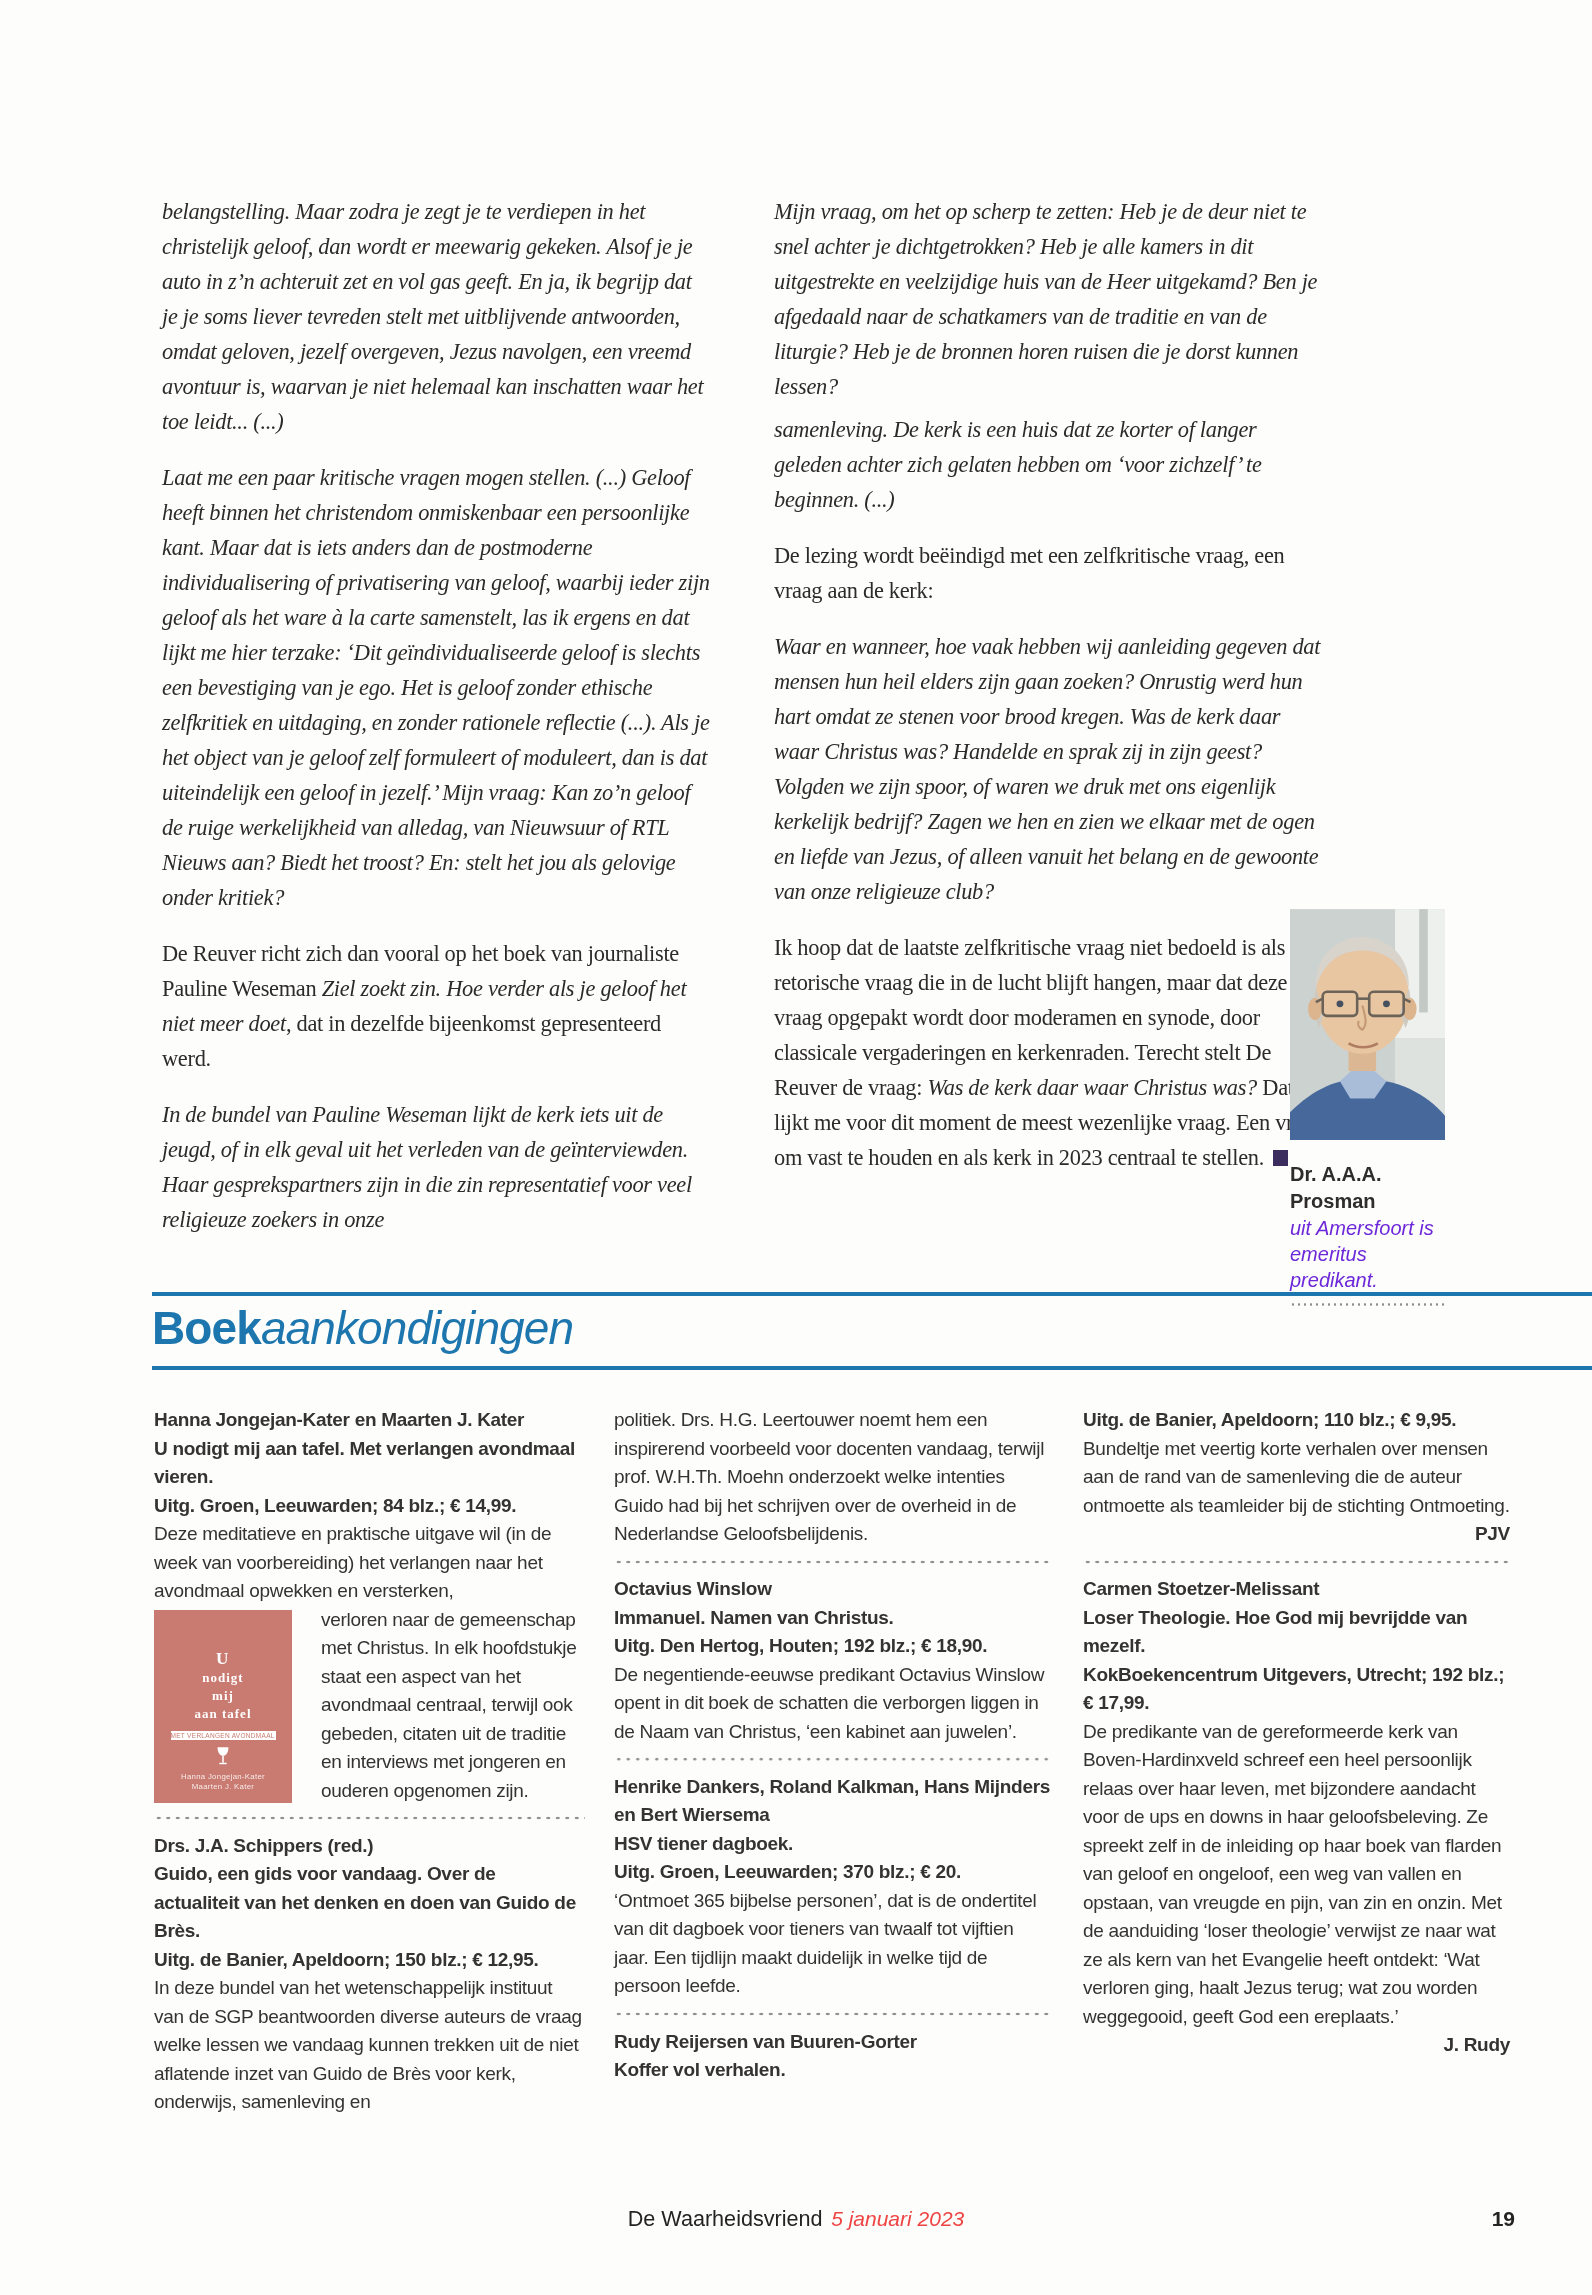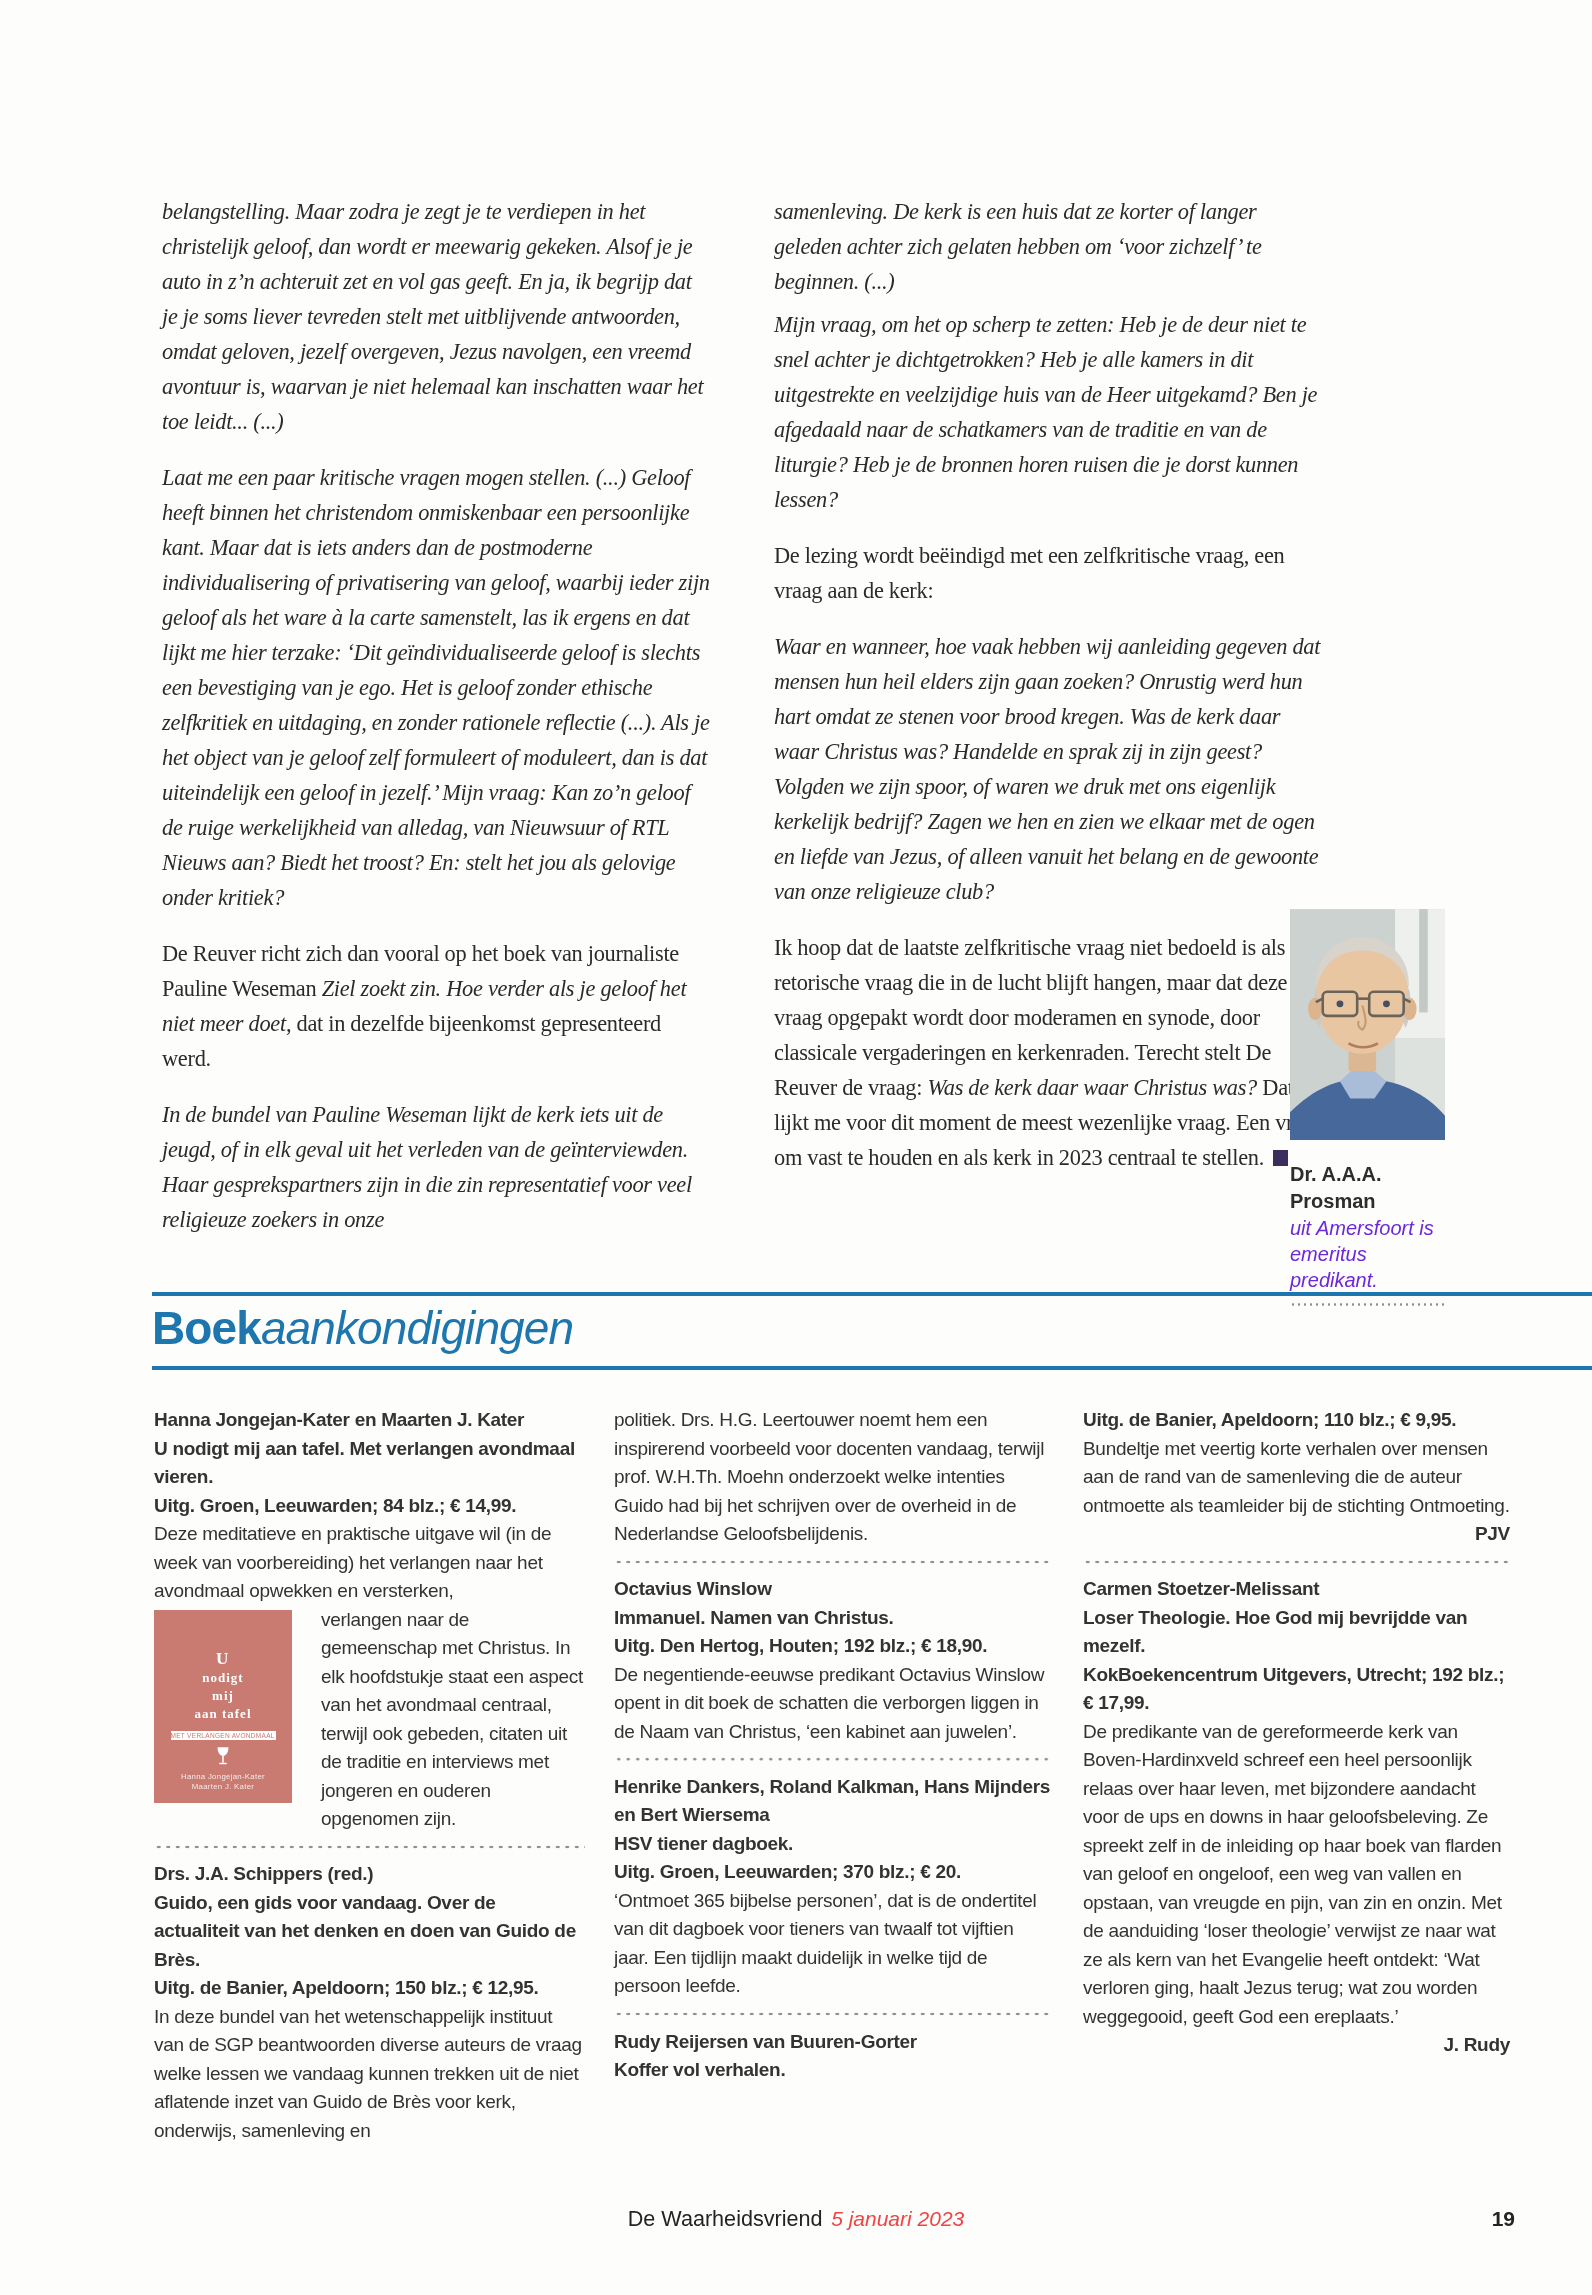--- a/index.html
+++ b/index.html
@@ -101,22 +101,22 @@
 
 <div class="page">
 
   <div class="acol acol-left">
       <p class="italic"><span>belangstelling. Maar zodra je zegt je te verdiepen in het christelijk geloof, dan wordt er meewarig gekeken. Alsof je je auto in z’n achteruit zet en vol gas geeft. En ja, ik begrijp dat je je soms liever tevreden stelt met uitblijvende antwoorden, omdat geloven, jezelf overgeven, Jezus navolgen, een vreemd avontuur is, waarvan je niet helemaal kan inschatten waar het toe leidt... (...)</span></p>
       <p class="italic gap"><span>Laat me een paar kritische vragen mogen stellen. (...) Geloof heeft binnen het christendom onmiskenbaar een persoonlijke kant. Maar dat is iets anders dan de postmoderne individualisering of privatisering van geloof, waarbij ieder zijn geloof als het ware à la carte samenstelt, las ik ergens en dat lijkt me hier terzake: ‘Dit geïndividualiseerde geloof is slechts een bevestiging van je ego. Het is geloof zonder ethische zelfkritiek en uitdaging, en zonder rationele reflectie (...). Als je het object van je geloof zelf formuleert of moduleert, dan is dat uiteindelijk een geloof in jezelf.’ Mijn vraag: Kan zo’n geloof de ruige werkelijkheid van alledag, van Nieuwsuur of RTL Nieuws aan? Biedt het troost? En: stelt het jou als gelovige onder kritiek?</span></p>
       <p class="roman gap"><span>De Reuver richt zich dan vooral op het boek van journaliste Pauline Weseman </span><span class="inline-ital">Ziel zoekt zin. Hoe verder als je geloof het niet meer doet</span><span>, dat in dezelfde bijeenkomst gepresenteerd werd.</span></p>
       <p class="italic gap"><span>In de bundel van Pauline Weseman lijkt de kerk iets uit de jeugd, of in elk geval uit het verleden van de geïnterviewden. Haar gesprekspartners zijn in die zin representatief voor veel religieuze zoekers in onze</span></p>
     </div>
   <div class="acol acol-right">
+      <p class="italic"><span>Mijn vraag, om het op scherp te zetten: Heb je de deur niet te snel achter je dichtgetrokken? Heb je alle kamers in dit uitgestrekte en veelzijdige huis van de Heer uitgekamd? Ben je afgedaald naar de schatkamers van de traditie en van de liturgie? Heb je de bronnen horen ruisen die je dorst kunnen lessen?</span></p>
       <p class="italic"><span>samenleving. De kerk is een huis dat ze korter of langer geleden achter zich gelaten hebben om ‘voor zichzelf’ te beginnen. (...)</span></p>
-      <p class="italic"><span>Mijn vraag, om het op scherp te zetten: Heb je de deur niet te snel achter je dichtgetrokken? Heb je alle kamers in dit uitgestrekte en veelzijdige huis van de Heer uitgekamd? Ben je afgedaald naar de schatkamers van de traditie en van de liturgie? Heb je de bronnen horen ruisen die je dorst kunnen lessen?</span></p>
       <p class="roman gap"><span>De lezing wordt beëindigd met een zelfkritische vraag, een vraag aan de kerk:</span></p>
       <p class="italic gap"><span>Waar en wanneer, hoe vaak hebben wij aanleiding gegeven dat mensen hun heil elders zijn gaan zoeken? Onrustig werd hun hart omdat ze stenen voor brood kregen. Was de kerk daar waar Christus was? Handelde en sprak zij in zijn geest? Volgden we zijn spoor, of waren we druk met ons eigenlijk kerkelijk bedrijf? Zagen we hen en zien we elkaar met de ogen en liefde van Jezus, of alleen vanuit het belang en de gewoonte van onze religieuze club?</span></p>
       <p class="roman gap"><span>Ik hoop dat de laatste zelfkritische vraag niet bedoeld is als een retorische vraag die in de lucht blijft hangen, maar dat deze vraag opgepakt wordt door moderamen en synode, door classicale vergaderingen en kerkenraden. Terecht stelt De Reuver de vraag: </span><span class="inline-ital">Was de kerk daar waar Christus was?</span><span> Dat lijkt me voor dit moment de meest wezenlijke vraag. Een vraag om vast te houden en als kerk in 2023 centraal te stellen.</span><span class="endmark"></span></p>
     </div>
 
   <div class="photo-col">
     <svg class="photo" viewBox="0 0 180 268" xmlns="http://www.w3.org/2000/svg">
       <rect width="180" height="268" fill="#ccd2cf"></rect>
       <rect x="122" y="0" width="58" height="150" fill="#eef0ee"></rect>
       <rect x="122" y="150" width="58" height="118" fill="#dde2df"></rect>
@@ -167,21 +167,21 @@
         <div>Uitg. Groen, Leeuwarden; 84 blz.; € 14,99.</div>
       </div>
       <div class="b-body">Deze meditatieve en praktische uitgave wil (in de week van voorbereiding) het verlangen naar het avondmaal opwekken en versterken,</div>
       <div class="b-body"><div class="cover"><div class="cover-u">U</div><div class="cover-l">nodigt</div><div class="cover-l">mij</div><div class="cover-l">aan tafel</div><div class="cover-band">MET VERLANGEN AVONDMAAL VIEREN</div><span><svg width="14" height="21" viewBox="0 0 18 26" xmlns="http://www.w3.org/2000/svg">
               <path d="M2,1 h14 c0,7 -3,11 -7,11 c-4,0 -7,-4 -7,-11 z" fill="#fff"></path>
               <rect x="8" y="12" width="2" height="9" fill="#fff"></rect>
               <rect x="4" y="21" width="10" height="2" rx="1" fill="#fff"></rect>
             </svg></span><div class="cover-authors">
             <div>Hanna Jongejan-Kater</div>
             <div>Maarten J. Kater</div>
-          </div></div><span>verlangen naar de gemeenschap met Christus. In elk hoofdstukje staat een aspect van het avondmaal centraal, terwijl ook gebeden, citaten uit de traditie en interviews met jongeren en ouderen opgenomen zijn.</span></div>
+          </div></div><span>verloren naar de gemeenschap met Christus. In elk hoofdstukje staat een aspect van het avondmaal centraal, terwijl ook gebeden, citaten uit de traditie en interviews met jongeren en ouderen opgenomen zijn.</span></div>
       <div class="b-div"></div>
       <div class="b-head">
         <div>Drs. J.A. Schippers (red.)</div>
         <div>Guido, een gids voor vandaag. Over de actualiteit van het denken en doen van Guido de Brès.</div>
         <div>Uitg. de Banier, Apeldoorn; 150 blz.; € 12,95.</div>
       </div>
       <div class="b-body">In deze bundel van het wetenschappelijk instituut van de SGP beantwoorden diverse auteurs de vraag welke lessen we vandaag kunnen trekken uit de niet aflatende inzet van Guido de Brès voor kerk, onderwijs, samenleving en</div>
     </div>
   <div class="bcol" id="bcol-2">
       <div class="b-body">politiek. Drs. H.G. Leertouwer noemt hem een inspirerend voorbeeld voor docenten vandaag, terwijl prof. W.H.Th. Moehn onderzoekt welke intenties Guido had bij het schrijven over de overheid in de Nederlandse Geloofsbelijdenis.</div>

